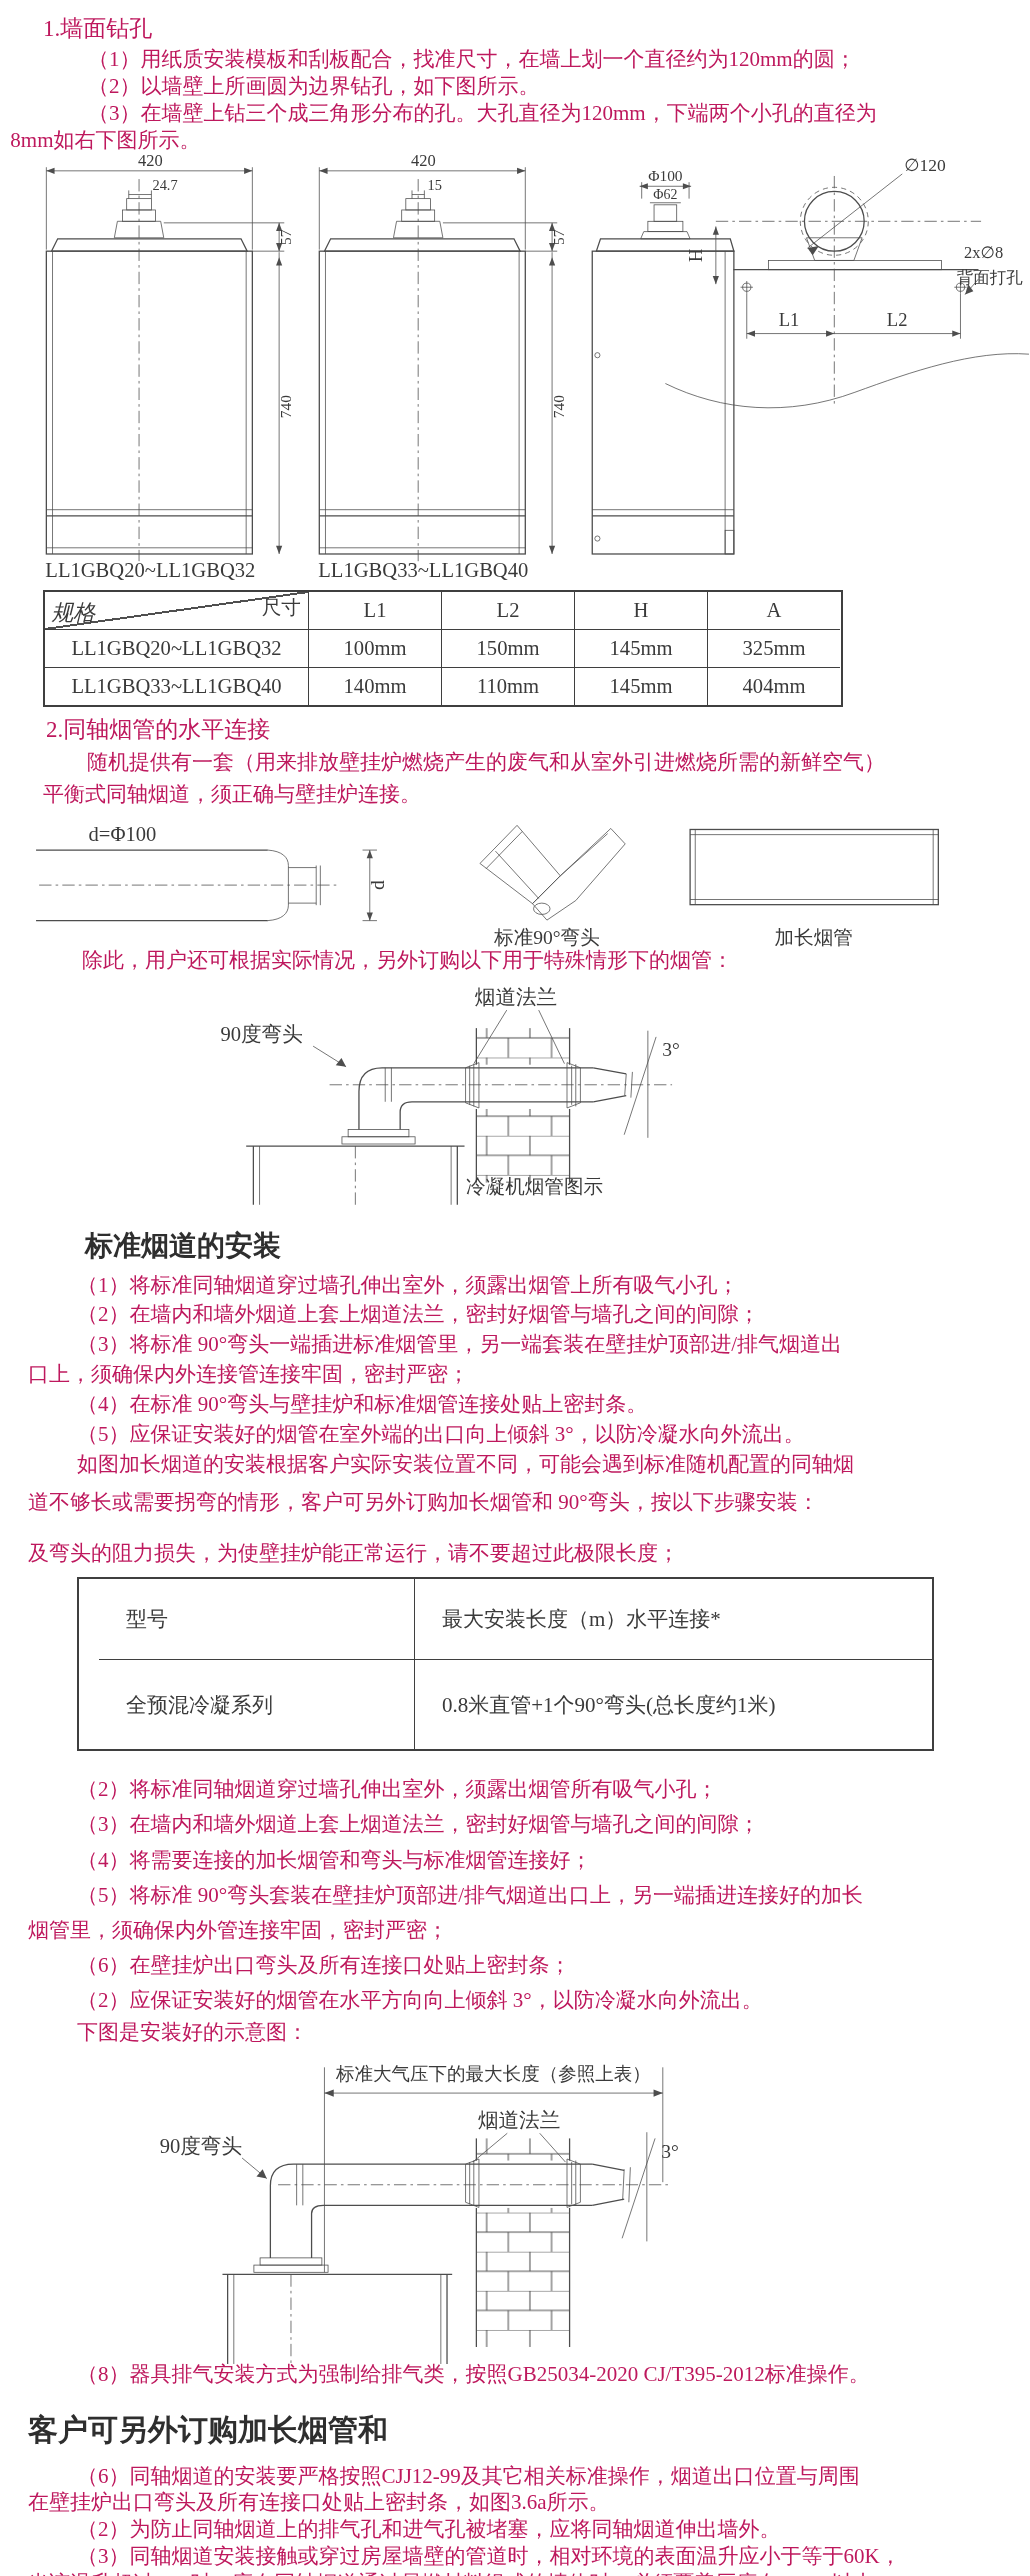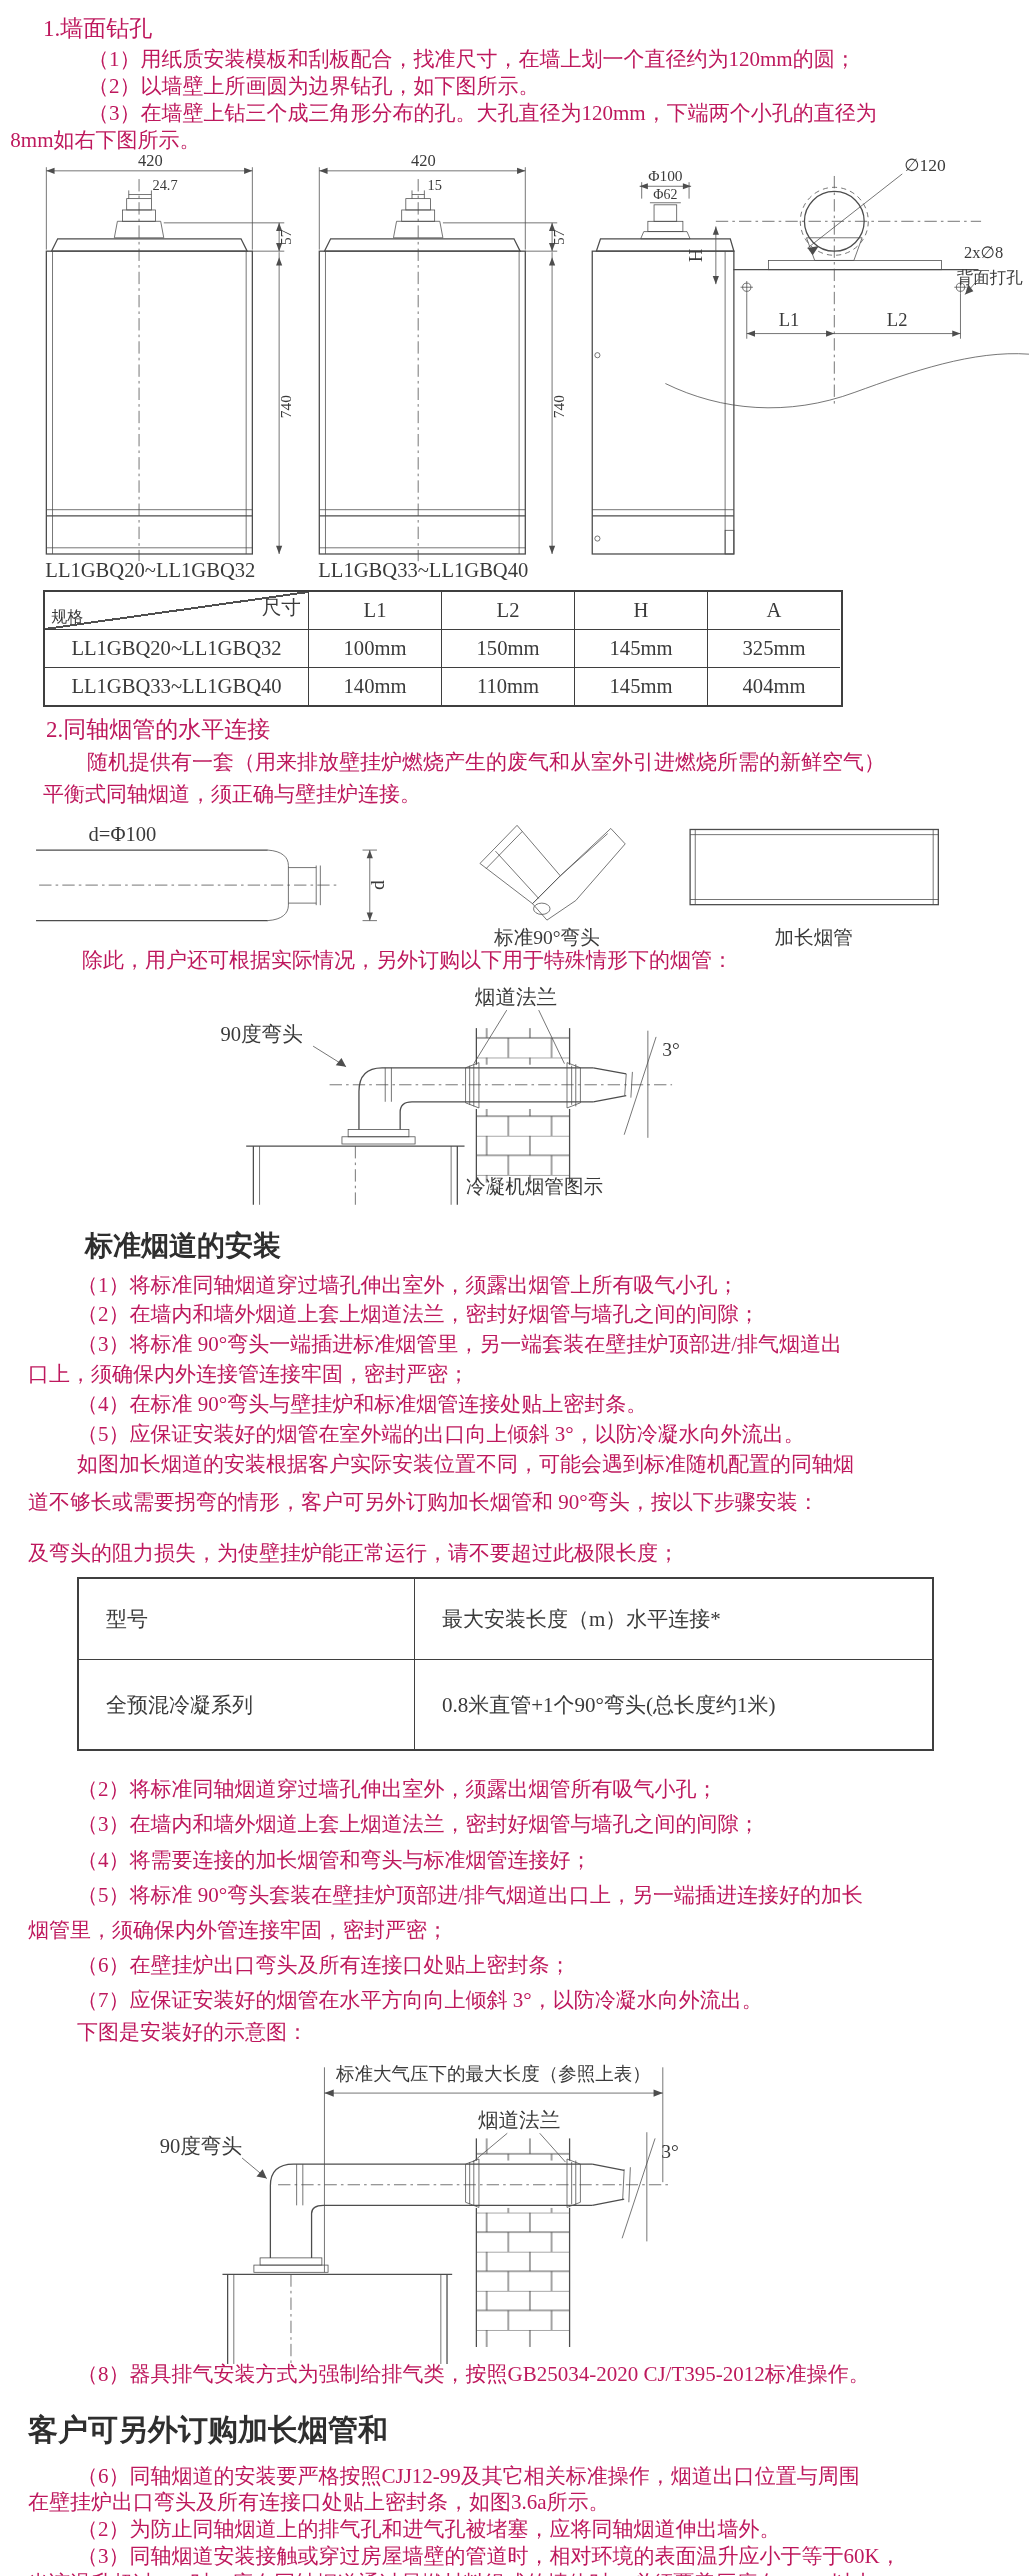--- a/index.html
+++ b/index.html
@@ -18,28 +18,28 @@
   
   #table1{position:absolute;left:43px;top:590px;width:796px;
           display:grid;grid-template-columns:263px 133px 133px 133px 133px;
           grid-template-rows:37px 38px 38px;border:2.1px solid #3f3f3f;}
   #table1 .c{border-left:1.5px solid #3f3f3f;border-top:1.5px solid #3f3f3f;
           display:flex;align-items:center;justify-content:center;font-size:20.6px;}
   #table1 .c.first{border-left:none;} #table1 .c.toprow{border-top:none;}
   #table1 .diag{position:relative;background:
      linear-gradient(to bottom right, transparent calc(50% - 1px), #4f4f4f calc(50% - 1px), #4f4f4f calc(50% + 1px), transparent calc(50% + 1px));}
   #table1 .diag .tr-lab{position:absolute;top:2.1px;right:7.2px;font-size:19.6px;}
-  #table1 .diag .bl-lab{position:absolute;bottom:1px;left:6.2px;font-size:16px;}
+  #table1 .diag .bl-lab{position:absolute;bottom:1px;left:6.2px;font-size:22px;font-style:italic;}
   
   #table2{position:absolute;left:77px;top:1577px;width:853px;
           display:grid;grid-template-columns:335px 518px;grid-template-rows:80px 90px;
           border:2.1px solid #3f3f3f;}
   #table2 .c{border-left:1.5px solid #3f3f3f;border-top:1.5px solid #3f3f3f;
           display:flex;align-items:center;font-size:21px;padding-left:27px;}
-  #table2 .c.first{border-left:none;} #table2 .c.toprow{border-top:none;}
+  #table2 .c.first{border-left:none;margin-left:20px;} #table2 .c.toprow{border-top:none;}
 </style>
 </head>
 <body>
 
 <div id="page">
 
   <div class="tl h1" style="left:43px;top:15.5px">1.墙面钻孔</div>
   <div class="tl" style="left:88px;top:47px">（1）用纸质安装模板和刮板配合，找准尺寸，在墙上划一个直径约为120mm的圆；</div>
   <div class="tl" style="left:88px;top:74px">（2）以墙壁上所画圆为边界钻孔，如下图所示。</div>
   <div class="tl" style="left:88px;top:101px">（3）在墙壁上钻三个成三角形分布的孔。大孔直径为120mm，下端两个小孔的直径为</div>
@@ -324,21 +324,21 @@
     <div class="c first">全预混冷凝系列</div>
     <div class="c">0.8米直管+1个90°弯头(总长度约1米)</div>
   </div>
 
   <div class="tl" style="left:77px;top:1777px">（2）将标准同轴烟道穿过墙孔伸出室外，须露出烟管所有吸气小孔；</div>
   <div class="tl" style="left:77px;top:1812px">（3）在墙内和墙外烟道上套上烟道法兰，密封好烟管与墙孔之间的间隙；</div>
   <div class="tl" style="left:77px;top:1848px">（4）将需要连接的加长烟管和弯头与标准烟管连接好；</div>
   <div class="tl" style="left:77px;top:1883px">（5）将标准 90°弯头套装在壁挂炉顶部进/排气烟道出口上，另一端插进连接好的加长</div>
   <div class="tl" style="left:28px;top:1918px">烟管里，须确保内外管连接牢固，密封严密；</div>
   <div class="tl" style="left:77px;top:1953px">（6）在壁挂炉出口弯头及所有连接口处贴上密封条；</div>
-  <div class="tl" style="left:77px;top:1988px">（7）应保证安装好的烟管在水平方向向上倾斜 3°，以防冷凝水向外流出。</div>
+  <div class="tl" style="left:77px;top:1988px">（2）应保证安装好的烟管在水平方向向上倾斜 3°，以防冷凝水向外流出。</div>
   <div class="tl" style="left:77px;top:2020px">下图是安装好的示意图：</div>
 
   <svg style="left:0;top:2056px" width="1030" height="309" viewBox="0 0 2000 600">
     <line class="thin" x1="630" y1="22" x2="630" y2="420"></line>
     <line class="thin" x1="1287" y1="22" x2="1287" y2="245"></line>
     <line class="thin" x1="630" y1="72" x2="1287" y2="72"></line>
     <path class="fill" d="M630,72 l18,-7 v14 z"></path>
       <path class="fill" d="M1287,72 l-18,-7 v14 z"></path>
     <text x="958" y="46" font-size="36" text-anchor="middle">标准大气压下的最大长度（参照上表）</text>
     <g>

